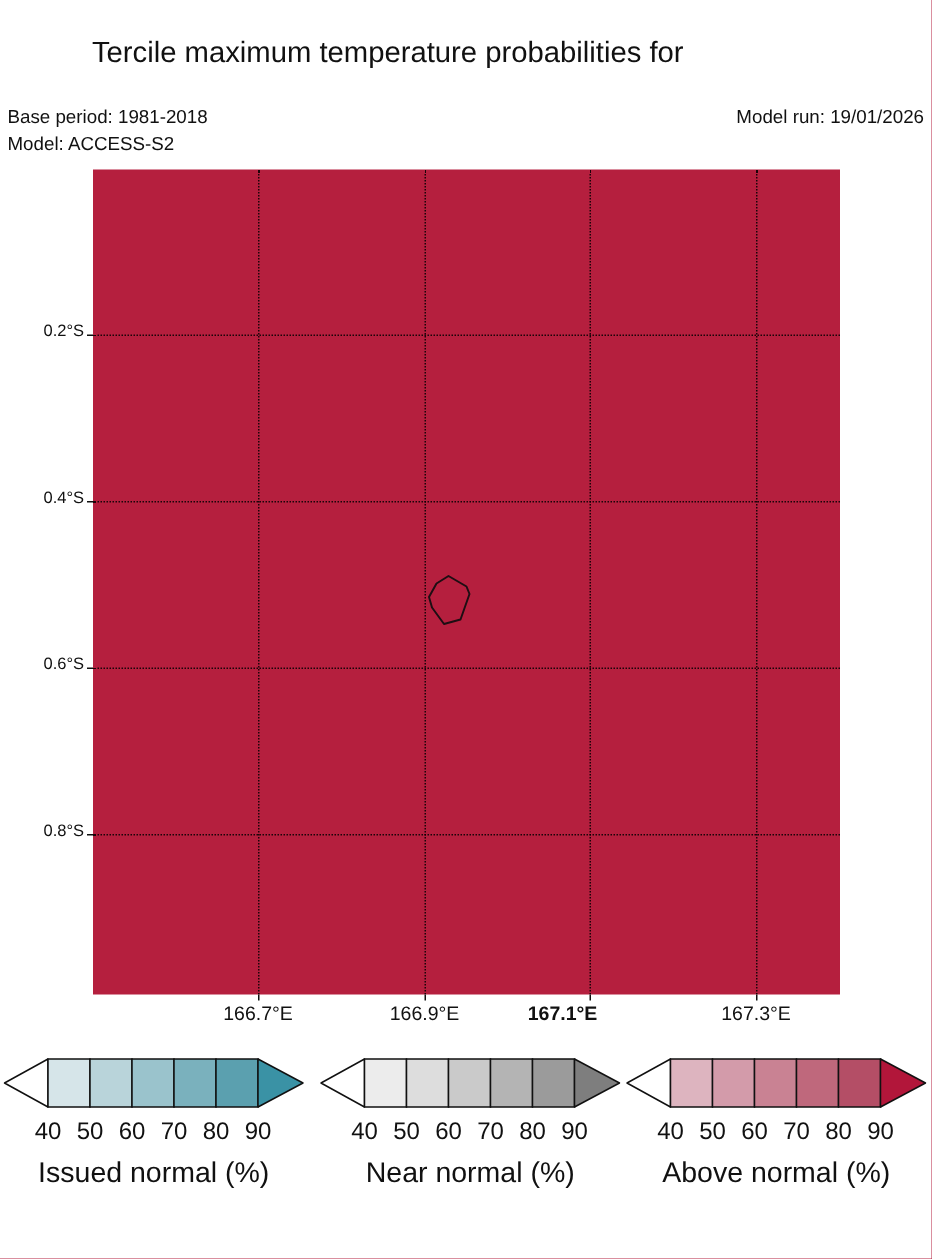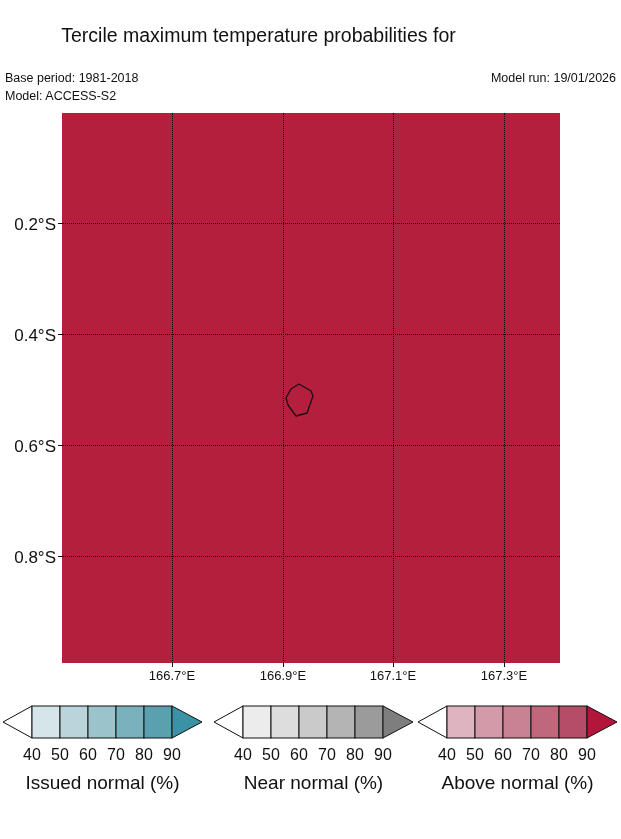--- a/index.html
+++ b/index.html
@@ -35,21 +35,21 @@
   .map-copyright{
     position:absolute;left:12px;bottom:5px;right:0;
     font-size:11.5px;color:rgba(25,25,25,0.55);
     white-space:nowrap;overflow:hidden;
   }
 
   
   .tick-bottom{position:absolute;width:1px;height:4px;background:#111;top:663px;}
   .tick-left{position:absolute;width:4px;height:1px;background:#111;left:58px;}
   .x-label{position:absolute;top:668px;width:70px;text-align:center;font-size:13px;color:#111;}
-  .y-label{position:absolute;left:0;width:56px;text-align:right;font-size:17px;color:#111;}
+  .y-label{position:absolute;left:0;width:56px;text-align:right;font-size:11px;color:#111;}
 
   
   .legend{position:absolute;top:704px;width:201px;}
   .legend-bar{display:block;}
   .legend-ticks{position:relative;width:201px;height:20px;margin-top:6px;}
   .legend-ticks span{
     position:absolute;top:0;width:30px;margin-left:-15px;
     text-align:center;font-size:16px;color:#111;
   }
   .legend-label{margin-top:6px;width:201px;text-align:center;font-size:19px;color:#111;}
@@ -87,21 +87,21 @@
       <polygon points="237,271 249,278 251,283 245,300 234,303 226,292 224,285 229,276" fill="none" stroke="#1d0e13" stroke-width="1.3" stroke-linejoin="round"></polygon>
     </svg>
   </div>
 
   <div id="axes">
       <div class="tick-bottom" style="left: 172px;"></div>
       <div class="x-label" style="left: 137px;">166.7°E</div>
       <div class="tick-bottom" style="left: 283px;"></div>
       <div class="x-label" style="left: 248px;">166.9°E</div>
       <div class="tick-bottom" style="left: 393px;"></div>
-      <div class="x-label" style="left: 358px;">167.1°E</div>
+      <div class="x-label" style="left: 340px; font-weight: bold;">167.1°E</div>
       <div class="tick-bottom" style="left: 504px;"></div>
       <div class="x-label" style="left: 469px;">167.3°E</div>
       <div class="tick-left" style="top: 223px;"></div>
       <div class="y-label" style="top: 215px;">0.2°S</div>
       <div class="tick-left" style="top: 334px;"></div>
       <div class="y-label" style="top: 326px;">0.4°S</div>
       <div class="tick-left" style="top: 445px;"></div>
       <div class="y-label" style="top: 437px;">0.6°S</div>
       <div class="tick-left" style="top: 556px;"></div>
       <div class="y-label" style="top: 548px;">0.8°S</div>

